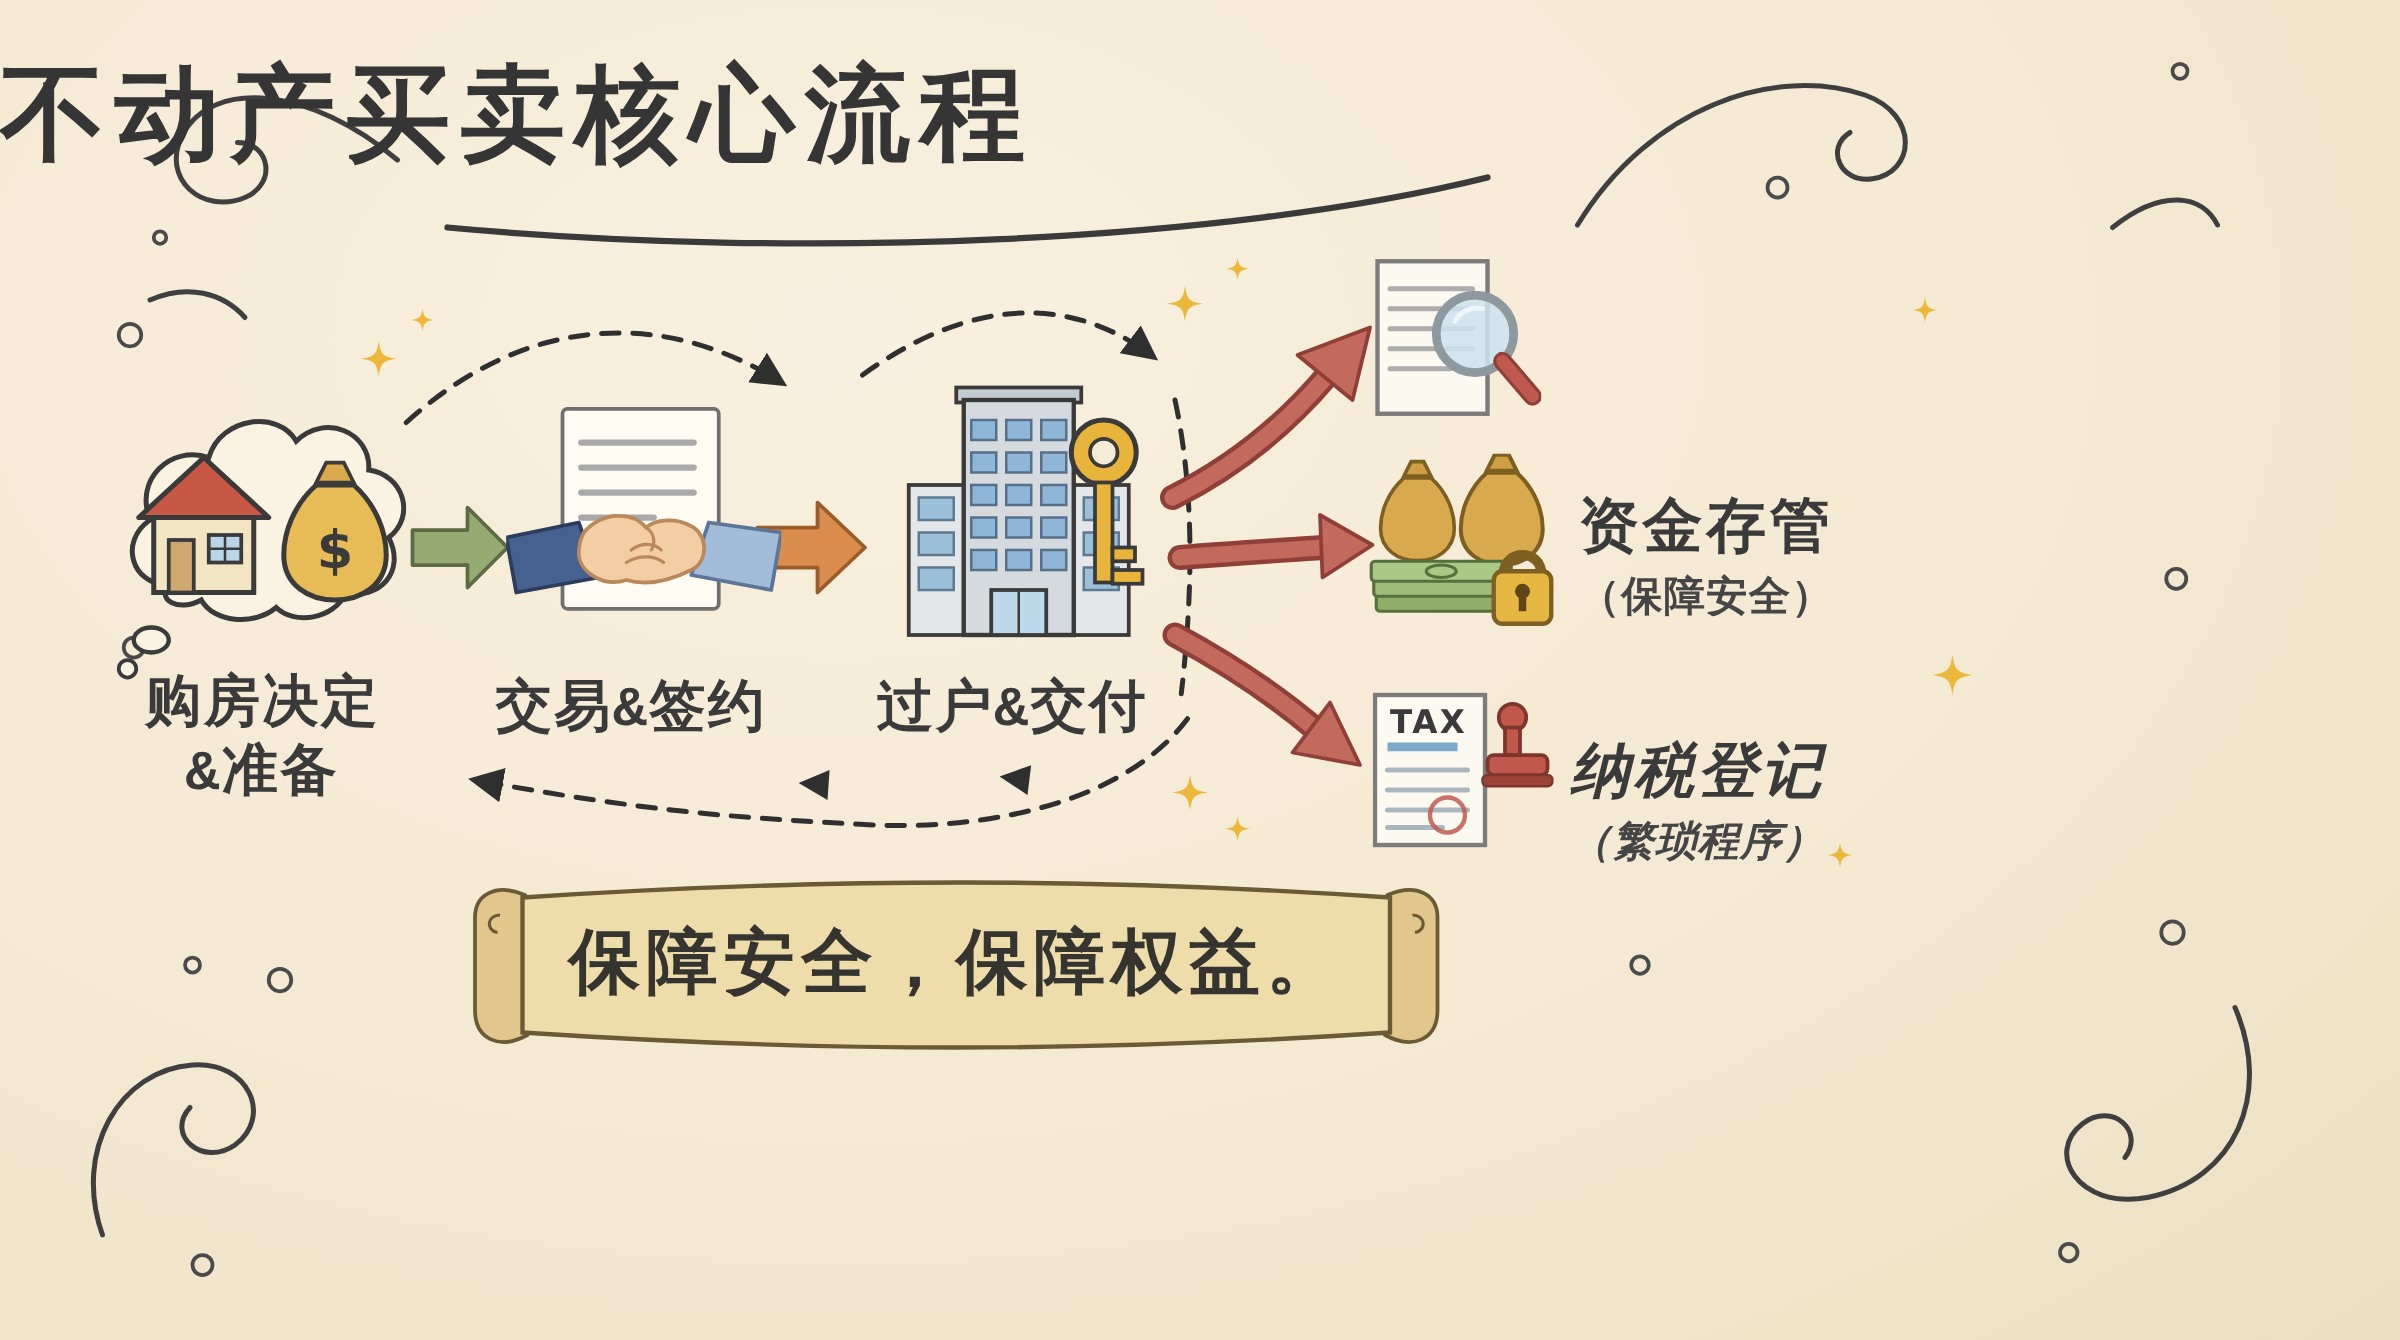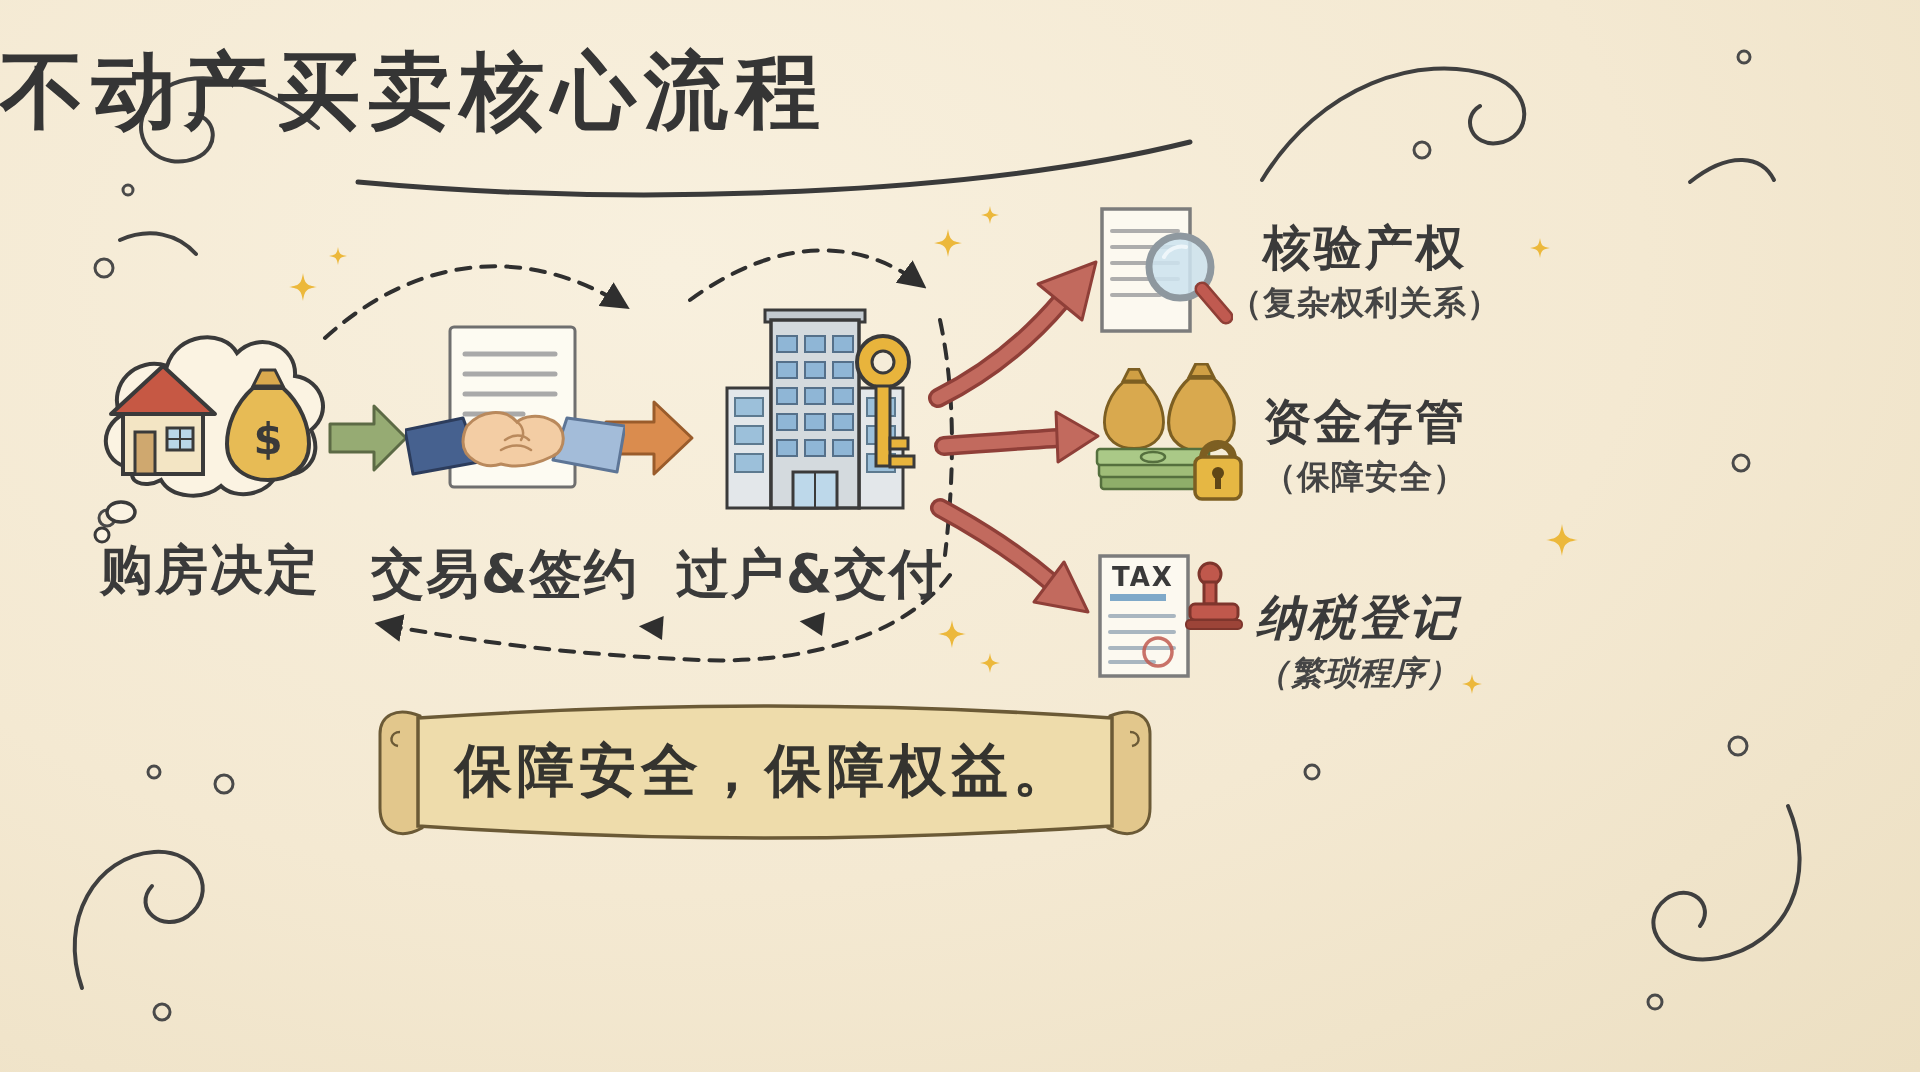--- a/index.html
+++ b/index.html
@@ -13,21 +13,21 @@
     overflow:hidden;
     background:radial-gradient(ellipse at 35% 25%, #f8f0de 0%, #f4e9d2 55%, #ecdfc2 100%);
   }
   .overlay{position:absolute;left:0;top:0;width:1920px;height:1072px;pointer-events:none;}
   .abs{position:absolute;}
   .label{font-weight:700;color:#3a3a3a;text-align:center;line-height:1.22;}
   .page-title{
     left:0;top:40px;width:1600px;text-align:left;
     font-size:84px;font-weight:700;letter-spacing:8px;color:#353535;
   }
-  .step-label{font-size:53px;letter-spacing:2px;}
+  .step-label{font-size:45px;letter-spacing:2px;font-family:Liberation Mono, monospace;}
   .outcome-title{font-size:48px;letter-spacing:3px;}
   .outcome-sub{font-size:33px;font-weight:600;margin-top:6px;letter-spacing:1px;color:#454545;}
   .banner-text{font-size:57px;letter-spacing:5px;color:#35342f;}
   .icon-box svg{display:block;}
 </style>
 </head>
 <body>
 
 <div class="stage">
 
@@ -193,43 +193,40 @@
       <circle cx="38" cy="32" r="26" fill="#e8b43c" stroke="#3a3a3a" stroke-width="4"></circle>
       <circle cx="38" cy="32" r="11" fill="#f5ecd8" stroke="#3a3a3a" stroke-width="3"></circle>
       <rect x="31" y="56" width="14" height="80" fill="#e8b43c" stroke="#3a3a3a" stroke-width="3"></rect>
       <rect x="45" y="108" width="18" height="11" fill="#e8b43c" stroke="#3a3a3a" stroke-width="3"></rect>
       <rect x="45" y="126" width="24" height="11" fill="#e8b43c" stroke="#3a3a3a" stroke-width="3"></rect>
     </svg>
   </div>
 
   <div class="abs label step-label" style="left:60px;top:538px;width:300px;">
     <div>购房决定</div>
+    <div>&amp;准备</div>
   </div>
   <div class="abs label step-label" style="left:370px;top:542px;width:270px;">交易&amp;签约</div>
   <div class="abs label step-label" style="left:670px;top:542px;width:280px;">过户&amp;交付</div>
 
   <div class="abs icon-box" style="left:1098px;top:205px;">
     <svg width="135" height="135" viewBox="0 0 135 135">
       <rect x="4" y="4" width="88" height="122" fill="#fcf9f0" stroke="#7c7c7c" stroke-width="3.5"></rect>
       <g stroke="#adadad" stroke-width="4" stroke-linecap="round">
         <line x1="14" y1="26" x2="80" y2="26"></line>
           <line x1="14" y1="42" x2="80" y2="42"></line>
         <line x1="14" y1="58" x2="80" y2="58"></line>
           <line x1="14" y1="74" x2="80" y2="74"></line>
         <line x1="14" y1="90" x2="62" y2="90"></line>
       </g>
       <circle cx="82" cy="62" r="31" fill="#cde2ee" fill-opacity="0.88" stroke="#8e989f" stroke-width="7"></circle>
       <path d="M66 52 C70 44 80 40 88 42" stroke="#eef6fa" stroke-width="4" fill="none" stroke-linecap="round"></path>
       <line x1="104" y1="84" x2="128" y2="112" stroke="#8f3f36" stroke-width="15" stroke-linecap="round"></line>
       <line x1="104" y1="84" x2="128" y2="112" stroke="#c05a50" stroke-width="10" stroke-linecap="round"></line>
     </svg>
-  </div>
-  <div class="abs label" style="left:1210px;top:218px;width:310px;">
-    <div class="outcome-title">核验产权</div>
-    <div class="outcome-sub">（复杂权利关系）</div>
   </div>
 
   <div class="abs icon-box" style="left:1095px;top:363px;">
     <svg width="155" height="145" viewBox="0 0 155 145">
       <g transform="translate(8,2) scale(0.72)">
         <path d="M36 6 L50 6 L58 22 L28 22 Z" fill="#cf9f44 " stroke="#7d5f22" stroke-width="4"></path>
         <path d="M28 24 C10 40 2 62 2 80 C2 104 22 116 43 116 C64 116 84 104 84 80 C84 62 76 40 58 24 Z" fill="#d9a94e" stroke="#7d5f22" stroke-width="4"></path>
       </g>
       <g transform="translate(72,-4) scale(0.8)">
         <path d="M36 6 L50 6 L58 22 L28 22 Z" fill="#cf9f44" stroke="#7d5f22" stroke-width="4"></path>

